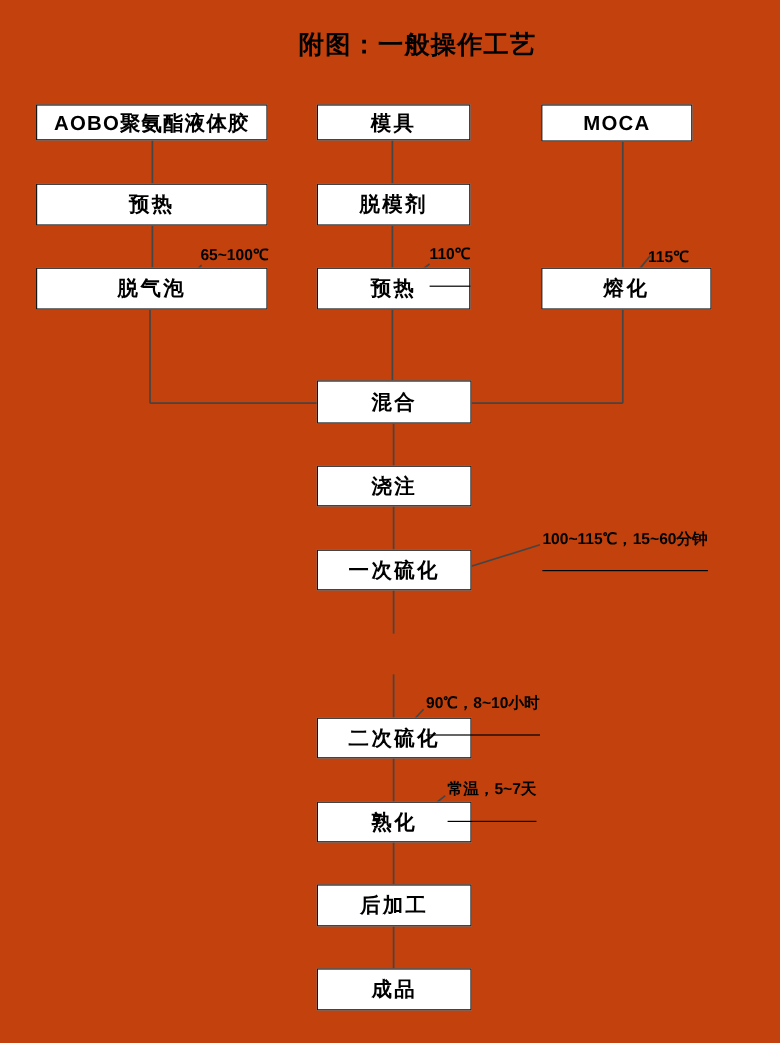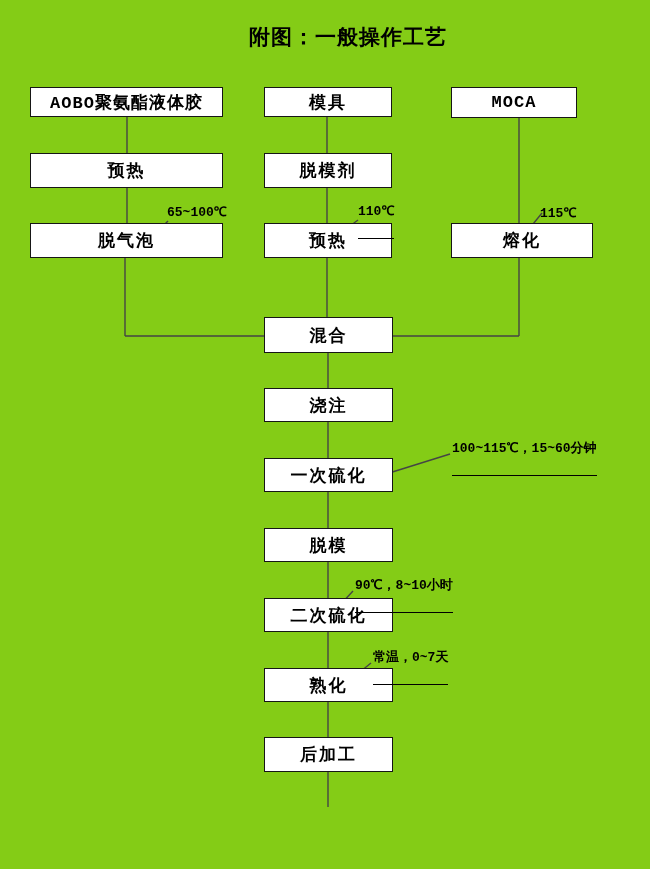--- a/index.html
+++ b/index.html
@@ -4,22 +4,22 @@
 <style>
   html, body {
     margin: 0;
     padding: 0;
     background: #ffffff;
   }
   #canvas {
     position: relative;
     width: 650px;
     height: 869px;
-    background: #84cc16;
-    font-family: Liberation Mono, monospace;
+    background: #c2410c;
+    font-family: Liberation Sans, sans-serif;
     color: #000000;
     overflow: hidden;
   }
   #title {
     position: absolute;
     left: 0;
     top: 23px;
     width: 650px;
     padding-left: 46px;
     box-sizing: border-box;
@@ -109,25 +109,25 @@
   <div class="box" style="left:264px; top:87px; width:128px; height:30px;">模具</div>
   <div class="box" style="left:264px; top:153px; width:128px; height:35px;">脱模剂</div>
   <div class="box" style="left:264px; top:223px; width:128px; height:35px;">预热</div>
 
   <div class="box latin" style="left:451px; top:87px; width:126px; height:31px;">MOCA</div>
   <div class="box" style="left:451px; top:223px; width:142px; height:35px;">熔化</div>
 
   <div class="box" style="left:264px; top:317px; width:129px; height:36px;text-align:right;">混合</div>
   <div class="box" style="left:264px; top:388px; width:129px; height:34px;">浇注</div>
   <div class="box" style="left:264px; top:458px; width:129px; height:34px;">一次硫化</div>
-  <div class="box" style="left:264px; top:528px; width:129px; height:34px;">脱模</div>
   <div class="box" style="left:264px; top:668px; width:129px; height:34px;">熟化</div>
   <div class="box" style="left:264px; top:598px; width:129px; height:34px;">二次硫化</div>
   <div class="box" style="left:264px; top:737px; width:129px; height:35px;">后加工</div>
+  <div class="box" style="left:264px; top:807px; width:129px; height:35px;">成品</div>
 
   <div class="anno" style="left:167px; top:206px;">65~100℃</div>
   <div class="anno underlined" style="left:358px; top:205px;">110℃</div>
   <div class="anno" style="left:540px; top:207px;">115℃</div>
   <div class="anno underlined" style="left:452px; top:442px;">100~115℃，15~60分钟</div>
   <div class="anno underlined" style="left:355px; top:579px;">90℃，8~10小时</div>
-  <div class="anno underlined" style="left:373px; top:651px;">常温，0~7天</div>
+  <div class="anno underlined" style="left:373px; top:651px;">常温，5~7天</div>
 
 </div>
 
 </body></html>

